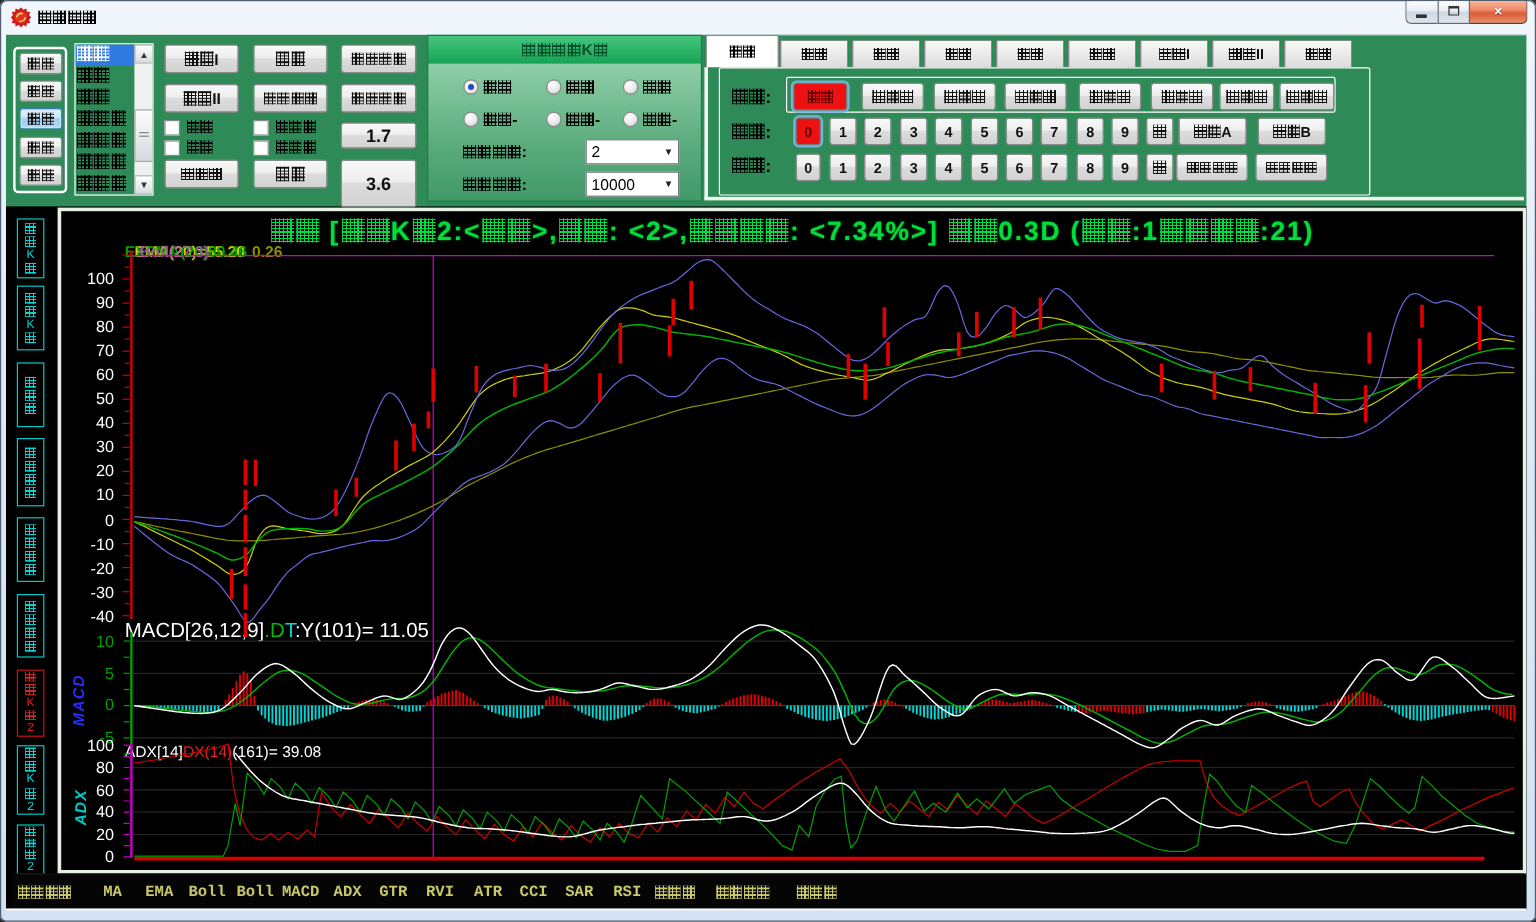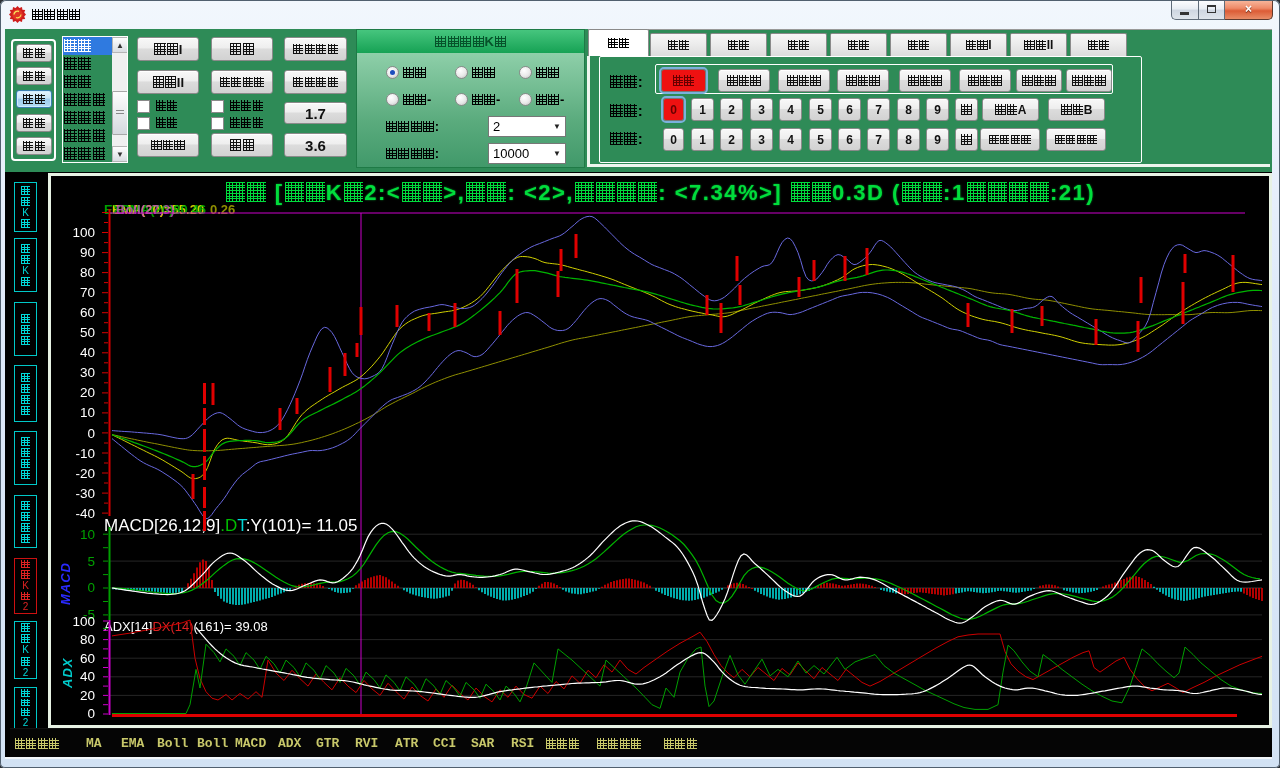--- a/index.html
+++ b/index.html
@@ -110,21 +110,21 @@
 <div class="btn" style="left:284px;top:102px;width:63px;height:22px;font-size:15px">1.7</div>
 <div class="btn" style="left:137px;top:133px;width:62px;height:24px;font-size:12px">
       <i class="h"></i>
       <i class="h"></i>
       <i class="h"></i>
     </div>
 <div class="btn" style="left:211px;top:133px;width:62px;height:24px;font-size:13px">
       <i class="h"></i>
       <i class="h"></i>
     </div>
-<div class="btn" style="left:284px;top:133px;width:63px;height:24px;font-size:15px">3.6</div>
+<div class="btn" style="left:284px;top:133px;width:63px;height:40px;font-size:15px">3.6</div>
 <div class="abs" style="left:356px;top:29px;width:229px;height:139px;border:1px solid #1e7a46">
 <div style="height:23px;background:linear-gradient(#46c57e,#16a254);display:flex;align-items:center;justify-content:center;font-weight:bold;font-size:13px;color:#06522a"><i class="h"></i><i class="h"></i><i class="h"></i><i class="h"></i> K<i class="h"></i></div>
 <div style="height:114px;background:linear-gradient(#8ecfa9,#5aab7d 60%,#41996a)"></div>
     </div>
 <div class="radio on" style="left:386px;top:66px"></div>
     <div class="lbl" style="left:402px;top:65px;font-size:13px"><i class="h"></i><i class="h"></i></div>
 <div class="radio" style="left:455px;top:66px"></div>
     <div class="lbl" style="left:471px;top:65px;font-size:13px"><i class="h"></i><i class="h"></i></div>
 <div class="radio" style="left:519px;top:66px"></div>
     <div class="lbl" style="left:535px;top:65px;font-size:13px"><i class="h"></i><i class="h"></i></div>

